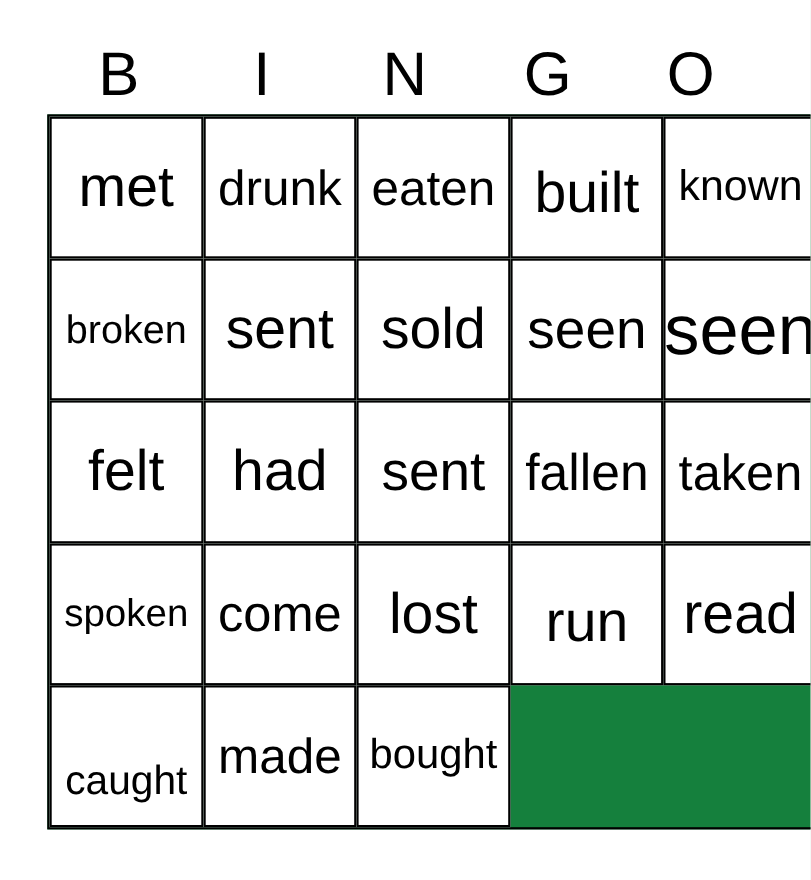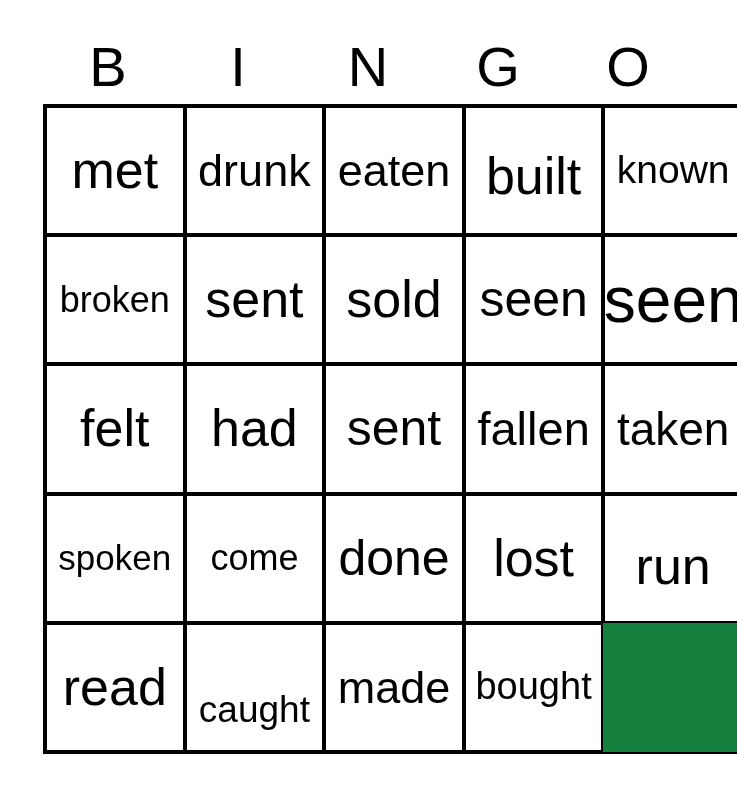--- a/index.html
+++ b/index.html
@@ -121,24 +121,21 @@
         <span class="word" style="font-size: 47px;">fallen</span>
       </div>
 
     <div class="cell">
         <span class="word" style="font-size: 46px;">taken</span>
       </div>
     <div class="cell">
         <span class="word" style="font-size: 35px;">spoken</span>
       </div>
     <div class="cell">
-        <span class="word" style="font-size: 36px;">come</span>
-      </div>
-    <div class="cell">
-        <span class="word" style="font-size: 50px;">done</span>
+        <span class="word" style="font-size: 46px;">come</span>
       </div>
     <div class="cell">
         <span class="word" style="font-size: 52px;">lost</span>
       </div>
 
     <div class="cell">
         <span class="word" style="font-size: 52px; margin-top: 16px;">run</span>
       </div>
     <div class="cell">
         <span class="word" style="font-size: 52px;">read</span>

